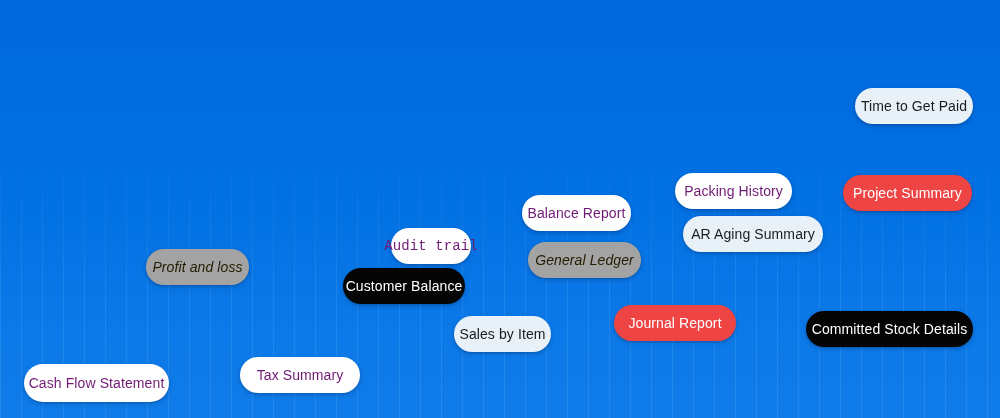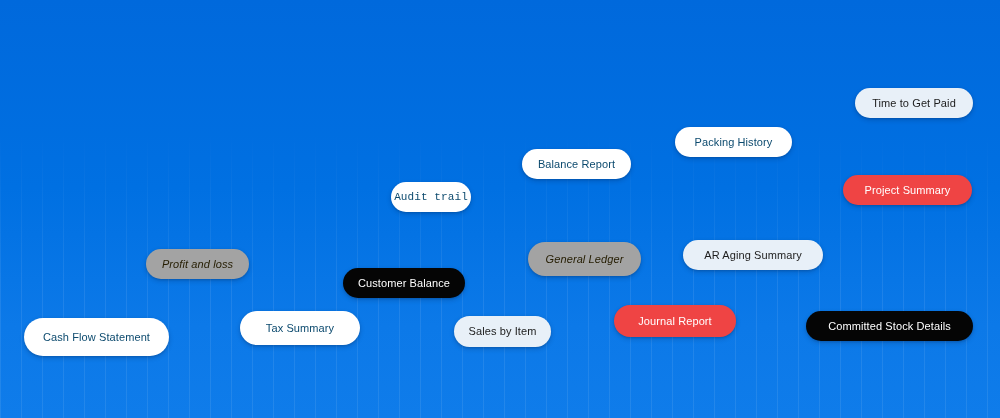--- a/index.html
+++ b/index.html
@@ -62,34 +62,35 @@
   }
 
   .pill {
     position: absolute;
     display: flex;
     align-items: center;
     justify-content: center;
     box-sizing: border-box;
     border-radius: 999px;
     white-space: nowrap;
-    font-size: 11px;
+    font-size: 14px;
     letter-spacing: 0.1px;
     line-height: 1;
-    padding: 12px 17px;
+    padding: 18px 17px;
     height: 30px;
     box-shadow: 0 2px 5px rgba(0,22,52,0.20),
                 0 1px 2px rgba(0,22,52,0.14);
     cursor: pointer;
     user-select: none;
   }
 
   .pill.v-white {
     background: #ffffff;
-    color: #0c4a6e;
+    color: #701a75;
+    margin-top: 46px;
   }
   .pill.v-tint {
     background: #e8f0f8;
     color: #1c1c1c;
   }
   .pill.v-orange {
     background: #a3a3a3;
     color: #241c00;
     font-style: italic;
   }
@@ -108,21 +109,21 @@
 
 <div id="stage">
   <div id="bg-wash"></div>
   <div id="bg-grid"></div>
   <div id="pill-layer">
       <div class="pill v-tint" style="left: 855px; top: 88px; width: 118px; height: 30px;">Time to Get Paid</div>
       <div class="pill v-white" style="left: 675px; top: 127px; width: 117px; height: 30px;">Packing History</div>
       <div class="pill v-white" style="left: 522px; top: 149px; width: 109px; height: 30px;">Balance Report</div>
       <div class="pill v-blue" style="left: 843px; top: 175px; width: 129px; height: 30px;">Project Summary</div>
       <div class="pill v-white" style="left: 391px; top: 182px; width: 80px; height: 30px; font-family: Liberation Mono, monospace;">Audit trail</div>
-      <div class="pill v-tint" style="left: 683px; top: 216px; width: 140px; height: 30px; margin-top: 24px;">AR Aging Summary</div>
+      <div class="pill v-tint" style="left: 683px; top: 216px; width: 140px; height: 30px;">AR Aging Summary</div>
       <div class="pill v-orange" style="left: 146px; top: 249px; width: 103px; height: 30px;">Profit and loss</div>
       <div class="pill v-orange" style="left: 528px; top: 242px; width: 113px; height: 34px;">General Ledger</div>
       <div class="pill v-black" style="left: 343px; top: 251px; width: 122px; height: 30px;">Customer Balance</div>
       <div class="pill v-black" style="left: 806px; top: 294px; width: 167px; height: 30px;">Committed Stock Details</div>
       <div class="pill v-blue" style="left: 614px; top: 305px; width: 122px; height: 32px;">Journal Report</div>
       <div class="pill v-white" style="left: 24px; top: 318px; width: 145px; height: 38px;">Cash Flow Statement</div>
       <div class="pill v-white" style="left: 240px; top: 311px; width: 120px; height: 34px;">Tax Summary</div>
       <div class="pill v-tint" style="left: 454px; top: 316px; width: 97px; height: 31px;">Sales by Item</div>
     </div>
 </div>

